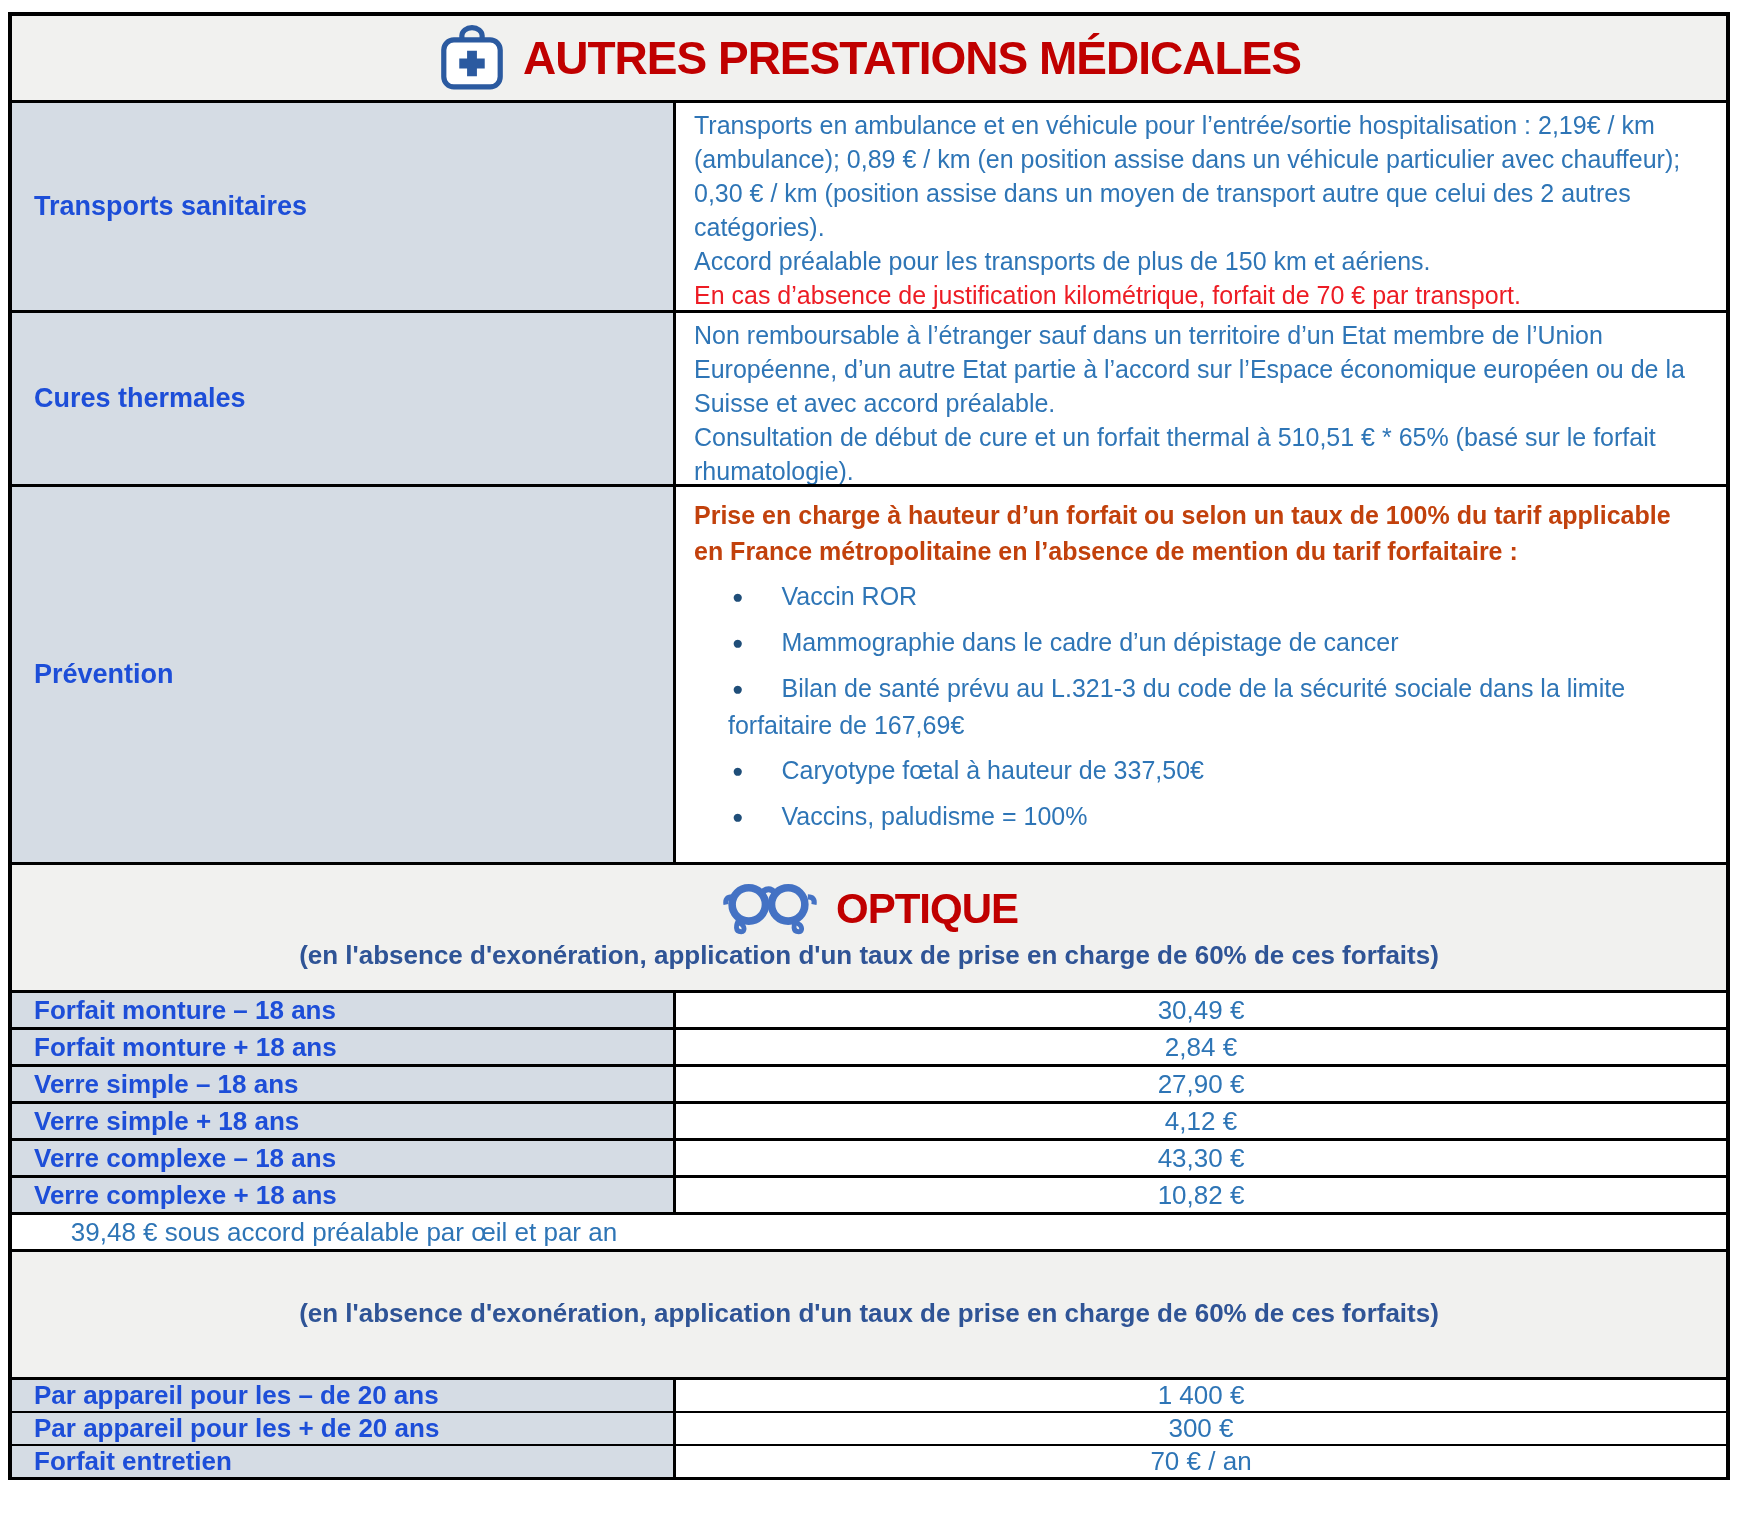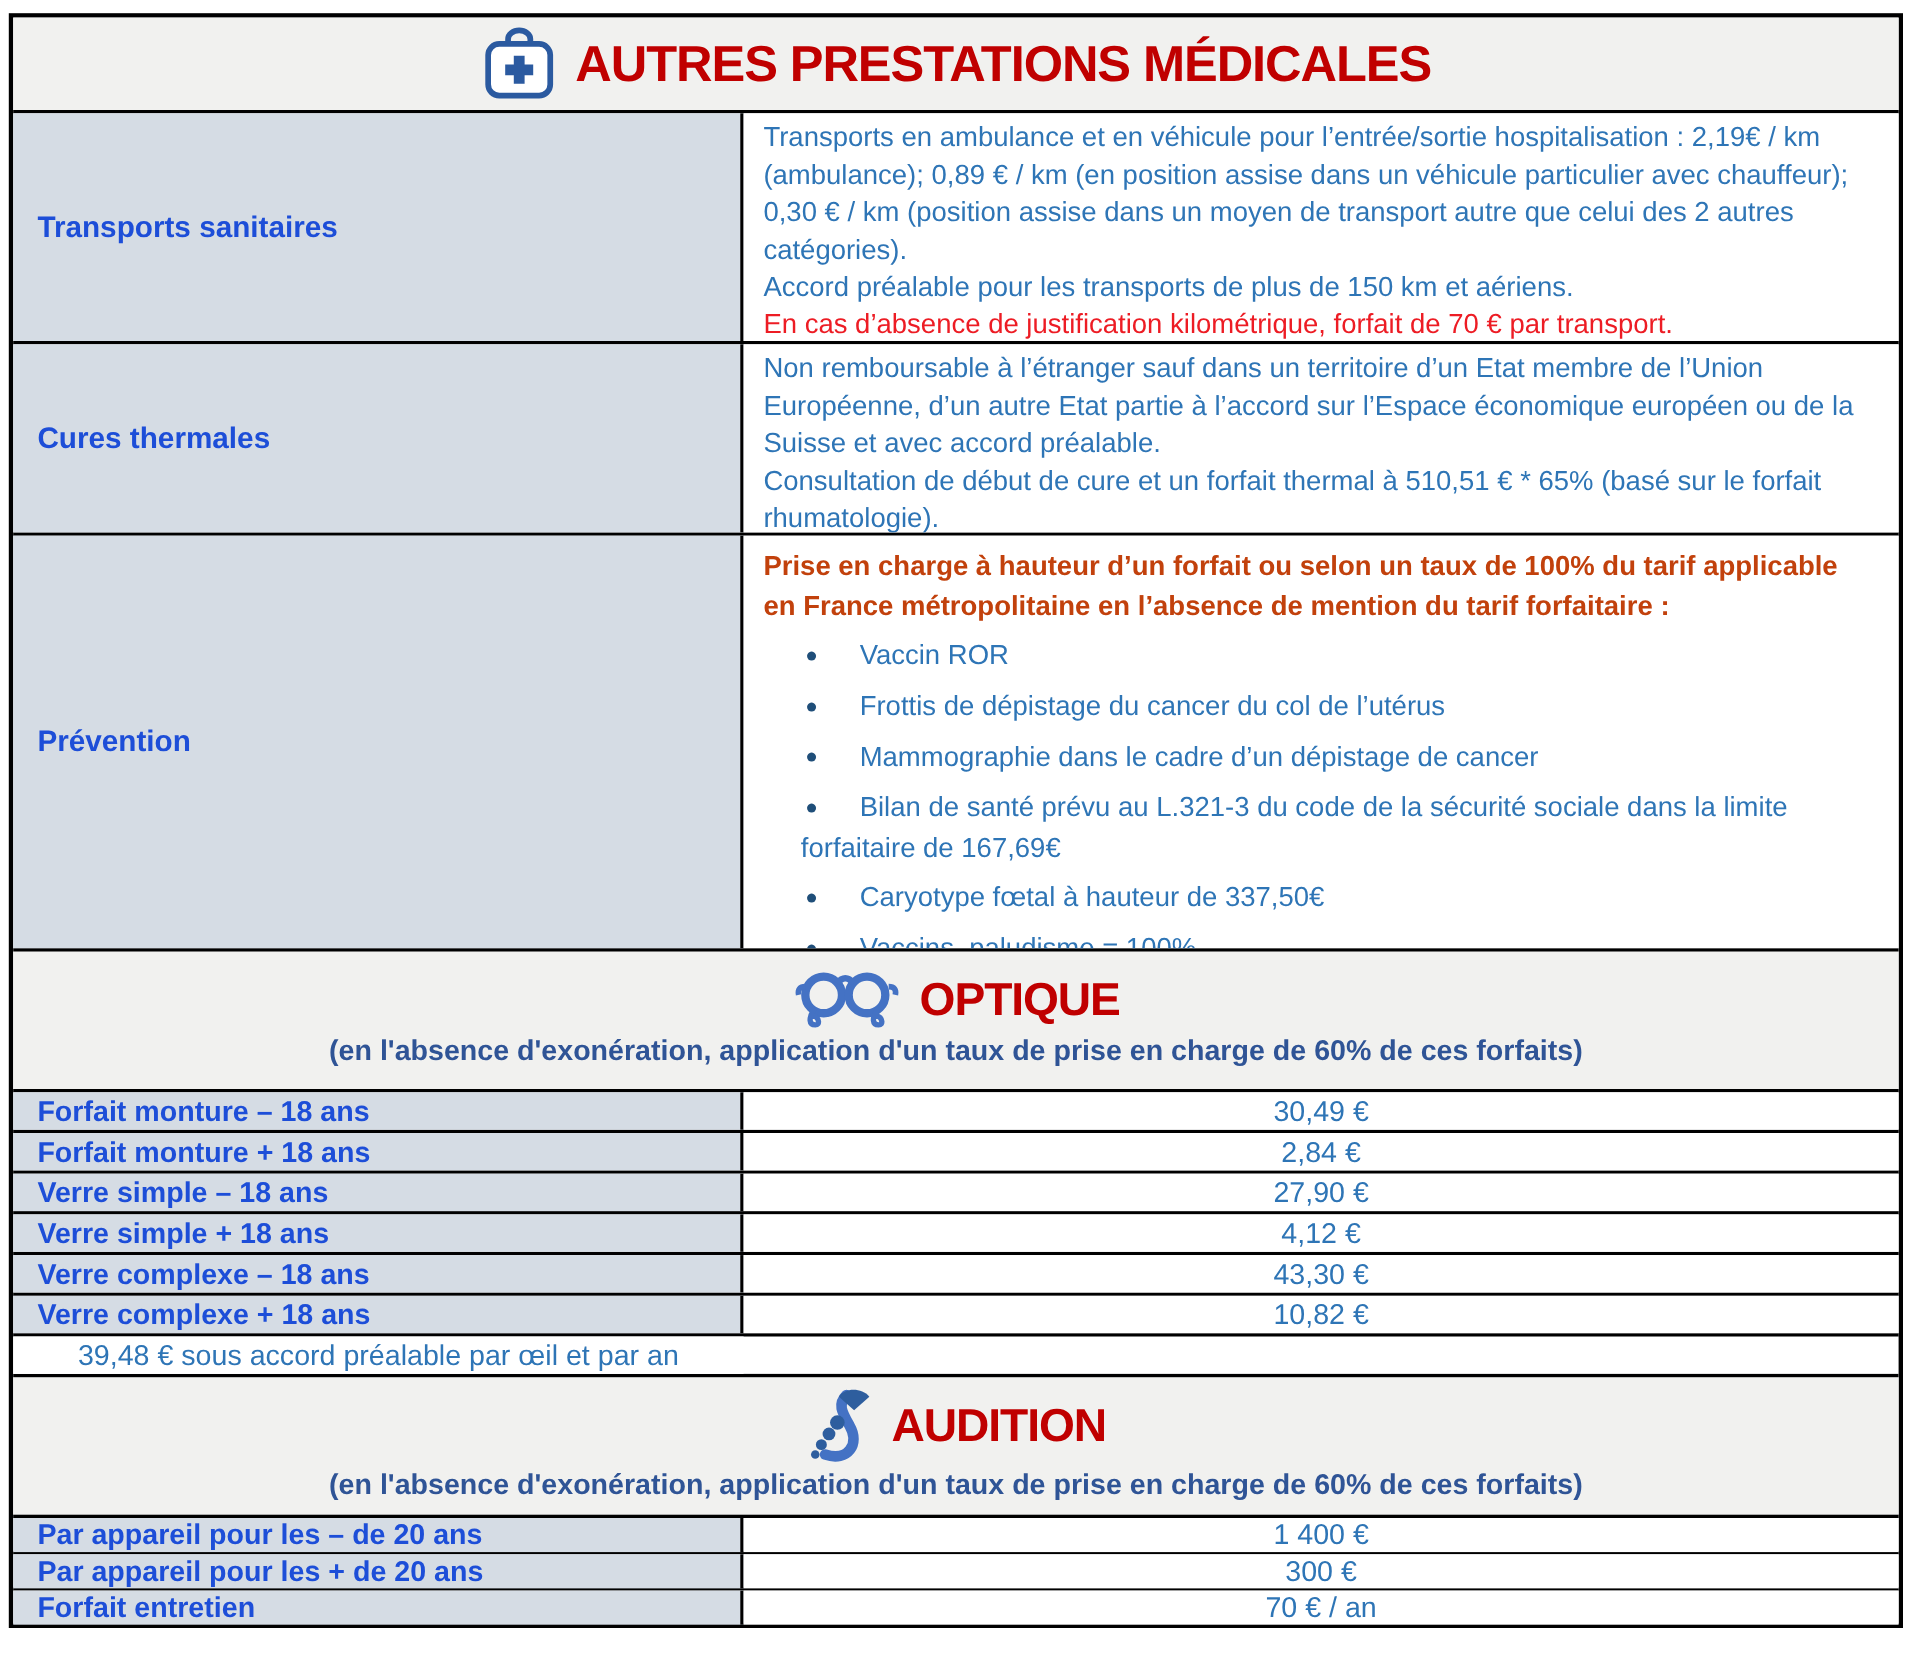--- a/index.html
+++ b/index.html
@@ -122,21 +122,20 @@
       </div>
     </div>
 
     <div class="row split h-prevention">
       <div class="label-cell">
         <span class="label-text">Prévention</span>
       </div>
       <div class="content-cell">
         <div class="prevention-intro">Prise en charge à hauteur d’un forfait ou selon un taux de 100% du tarif applicable en France métropolitaine en l’absence de mention du tarif forfaitaire :</div>
         <div class="bullet-item"><span class="bullet-dot">●</span><span>Vaccin ROR</span></div>
-        <div class="bullet-item"><span class="bullet-dot">●</span><span>Frottis de dépistage du cancer du col de l’utérus</span></div>
         <div class="bullet-item"><span class="bullet-dot">●</span><span>Mammographie dans le cadre d’un dépistage de cancer</span></div>
         <div class="bullet-item"><span class="bullet-dot">●</span><span>Bilan de santé prévu au L.321-3 du code de la sécurité sociale dans la limite forfaitaire de 167,69€</span></div>
         <div class="bullet-item"><span class="bullet-dot">●</span><span>Caryotype fœtal à hauteur de 337,50€</span></div>
         <div class="bullet-item"><span class="bullet-dot">●</span><span>Vaccins, paludisme = 100%</span></div>
       </div>
     </div>
 
     <div class="row section-header sub-header">
       <div class="title-line">
         <span>
@@ -189,33 +188,20 @@
       <div class="label-cell">
           <span class="label-text">Verre complexe + 18 ans</span>
         </div>
       <div class="value-cell">10,82 €</div>
     </div>
     <div class="row split small-row">
       <div class="value-cell">39,48 € sous accord préalable par œil et par an</div>
     </div>
 
     <div class="row section-header sub-header">
-      <div class="title-line">
-        <span>
-          <svg width="62" height="72" viewBox="0 0 44 52">
-            <path d="M12 45 C27 50 35 38 28 26 C23 17 20 12 26 6" stroke="#4472C4" stroke-width="7" fill="none" stroke-linecap="round"></path>
-            <path d="M21 7 C25 1 36 1 41 7 L31 16 Z" fill="#2E5E9E"></path>
-            <circle cx="5.5" cy="45" r="2.8" fill="#2E5E9E"></circle>
-            <circle cx="9.5" cy="38.5" r="3.6" fill="#2E5E9E"></circle>
-            <circle cx="14.5" cy="31.5" r="4.2" fill="#2E5E9E"></circle>
-            <circle cx="20" cy="24" r="4.8" fill="#2E5E9E"></circle>
-          </svg>
-        </span>
-        <span class="section-title">AUDITION</span>
-      </div>
       <div class="section-subtitle">(en l'absence d'exonération, application d'un taux de prise en charge de 60% de ces forfaits)</div>
     </div>
 
     <div class="row split small-row2">
       <div class="label-cell">
           <span class="label-text">Par appareil pour les – de 20 ans</span>
         </div>
       <div class="value-cell">1 400 €</div>
     </div>
     <div class="row split small-row2">

